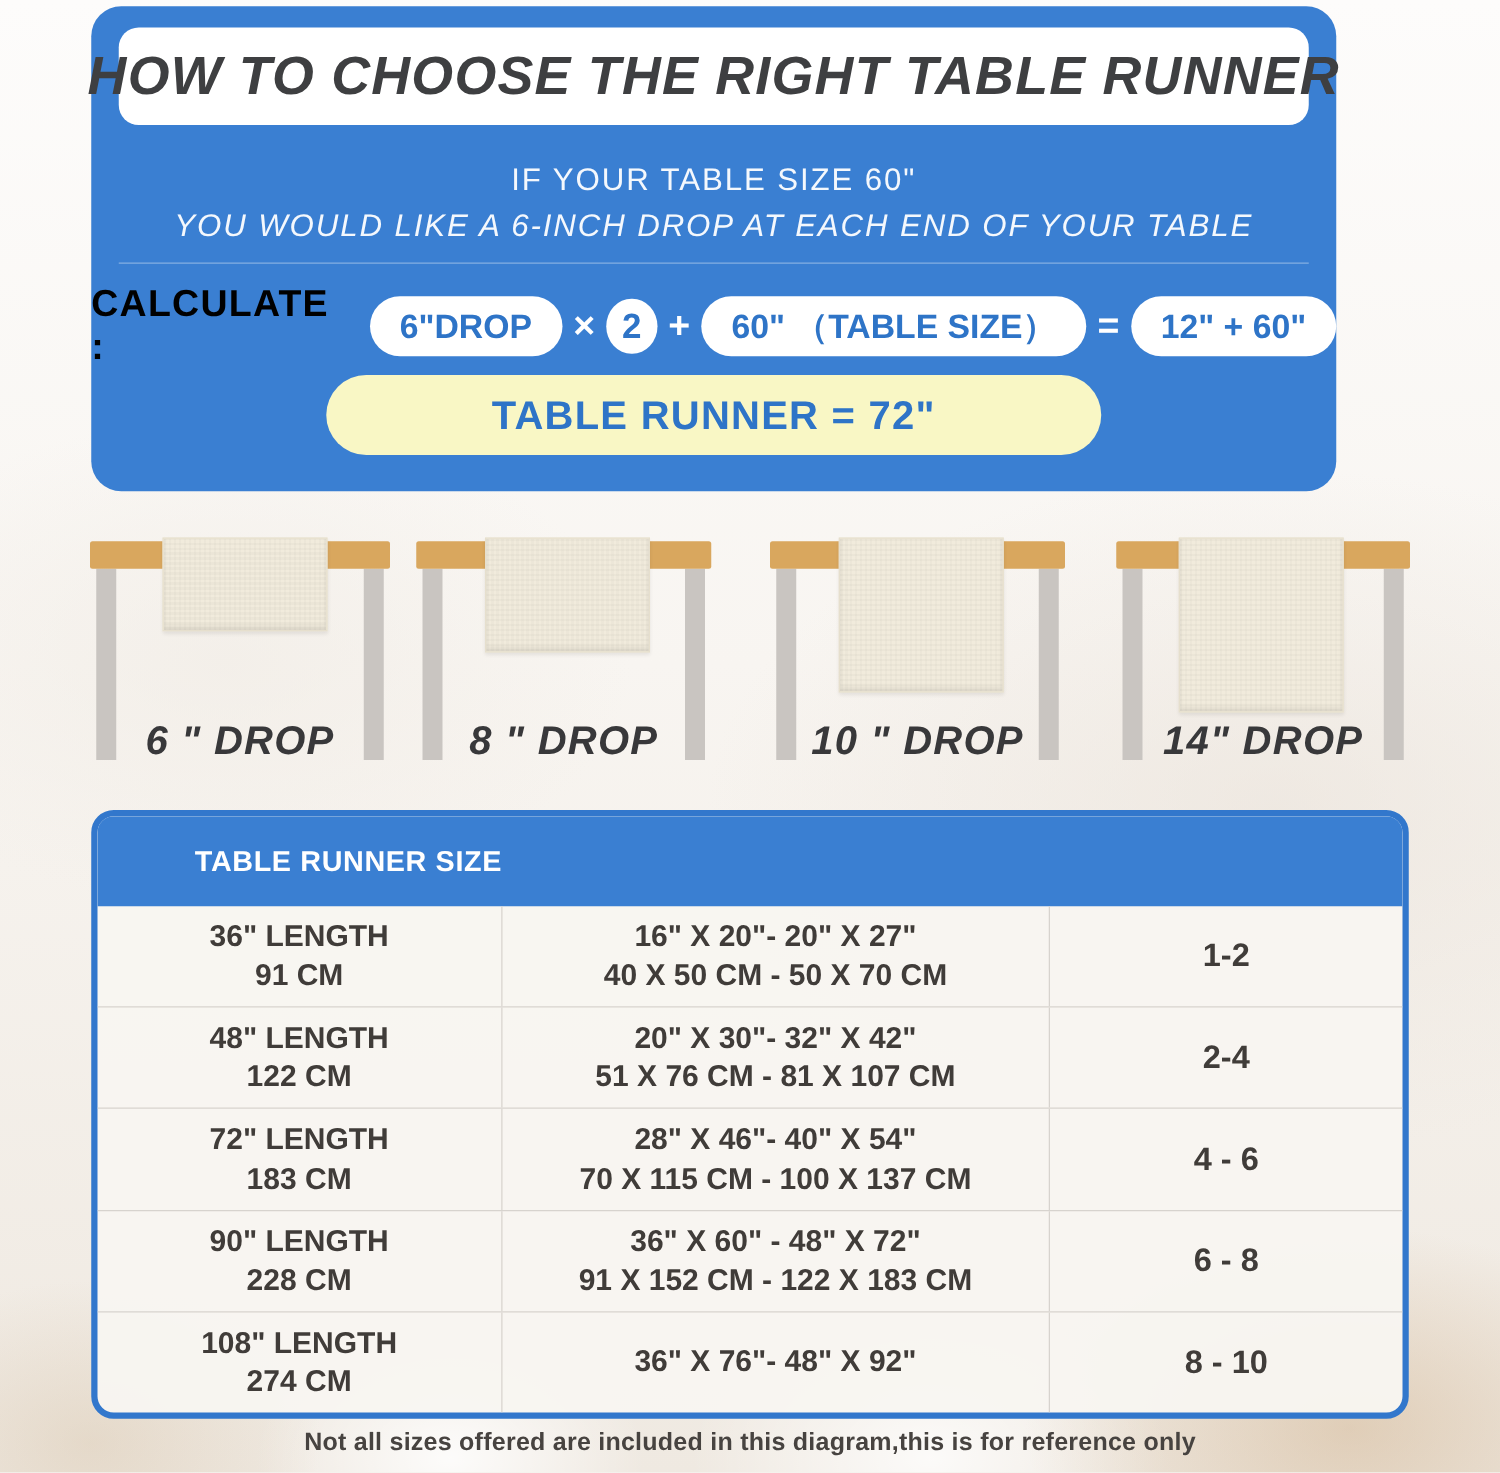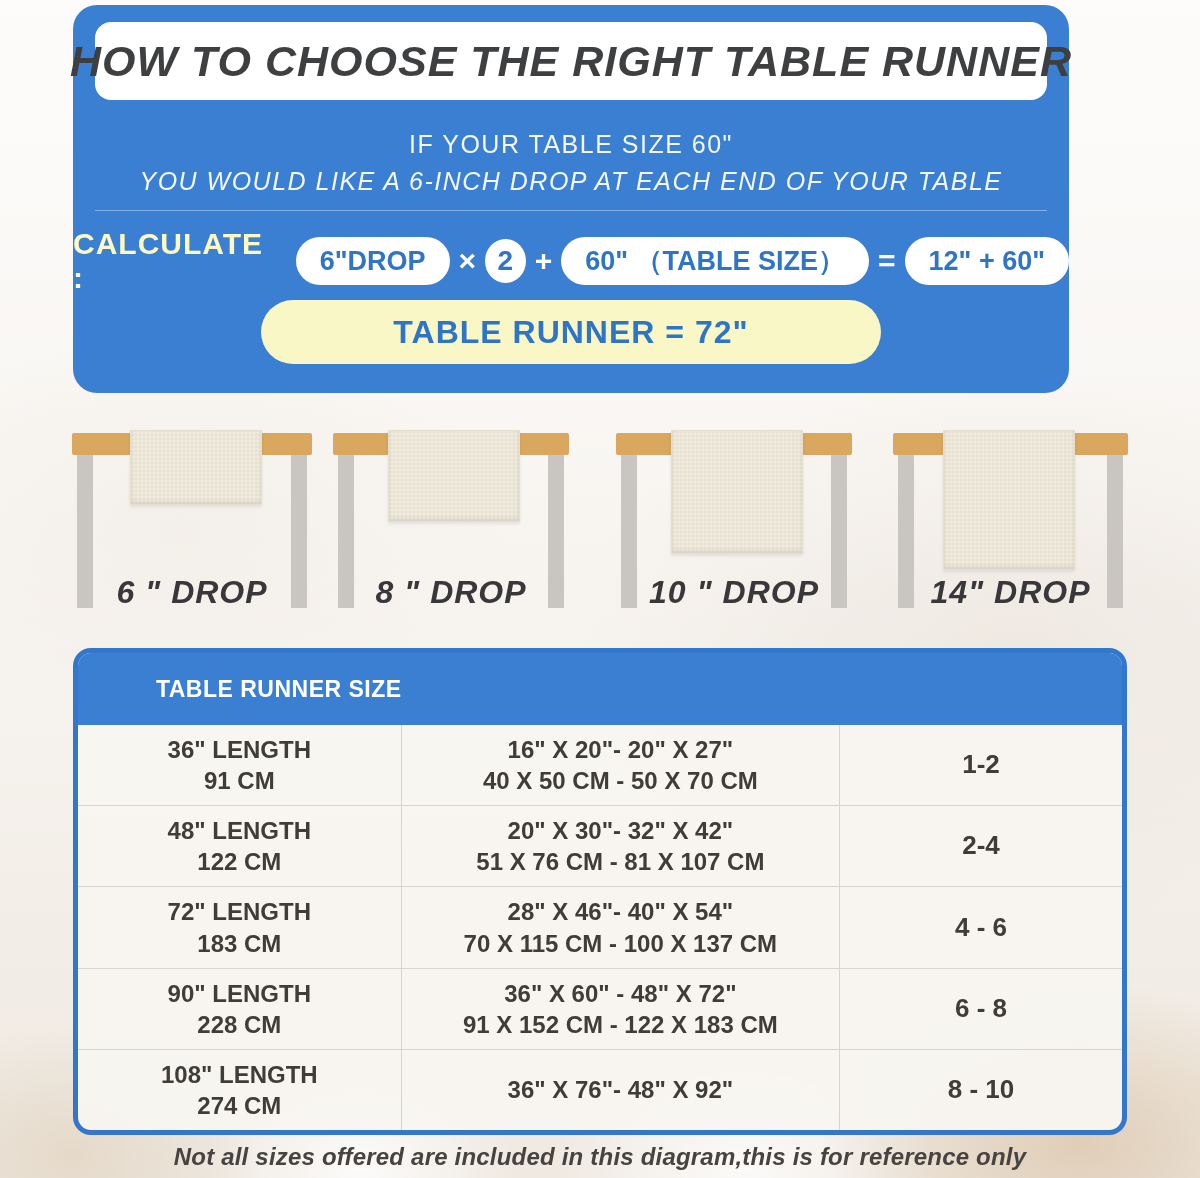--- a/index.html
+++ b/index.html
@@ -39,21 +39,21 @@
   .sub-line { position:absolute; left:0; right:0; text-align:center;
     color:#f4f8fd; font-size:25px; letter-spacing:1.5px; white-space:nowrap; }
   .sub1 { top:125px; }
   .sub2 { top:162px;font-style:italic; }
   .hdr-divider { position:absolute; left:22px; right:22px; top:205px;
     border-top:1px solid rgba(255,255,255,0.38); }
   .calc-row {
     position:absolute; left:0; right:0; top:230px; height:52px;
     display:flex; align-items:center; justify-content:center; gap:9px;
   }
-  .calc-label { color:#fef9c3; font-size:30px; font-weight:bold; letter-spacing:1px; margin-right:20px; }
+  .calc-label { color:#000000; font-size:30px; font-weight:bold; letter-spacing:1px; margin-right:20px; }
   .pill {
     background:#ffffff; color:#2e74c7; font-weight:bold; font-size:27px;
     height:48px; border-radius:24px; padding:0 24px;
     display:flex; align-items:center; justify-content:center; white-space:nowrap;
   }
   .op { color:#ffffff; font-size:30px; font-weight:bold; }
   .mult-circle {
     width:44px; height:44px; border-radius:50%;
     background:#ffffff; color:#2e74c7; font-size:28px; font-weight:bold;
     display:flex; align-items:center; justify-content:center;
@@ -111,21 +111,21 @@
   .cell {
     display:flex; flex-direction:column; align-items:center; justify-content:center;
     color:#403c39; font-size:24px; font-weight:bold; line-height:1.3; white-space:nowrap;
   }
   .cell.c1 { border-right:1px solid #d7d3ce; }
   .cell.c2 { border-right:1px solid #d7d3ce; }
   .cell.c3 { font-size:26px; }
 
   .footer-note {
     position:absolute; left:0; right:0; top:1143px; text-align:center;
-    font-size:24px; font-weight:bold; color:#474340; letter-spacing:0.2px;font-style:italic;
+    font-size:20px; font-weight:bold; color:#474340; letter-spacing:0.2px;
   }
 </style>
 </head>
 <body>
 
 <div class="bg"></div>
 
 <div class="header-card">
   <div class="title-box">
     <span>HOW TO CHOOSE THE RIGHT TABLE RUNNER</span>

